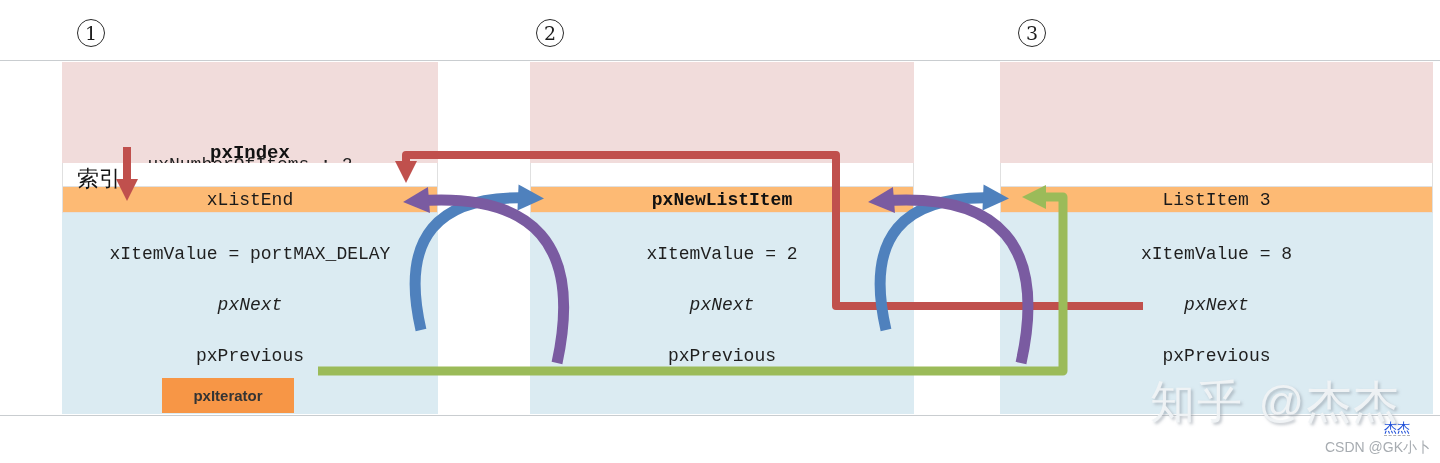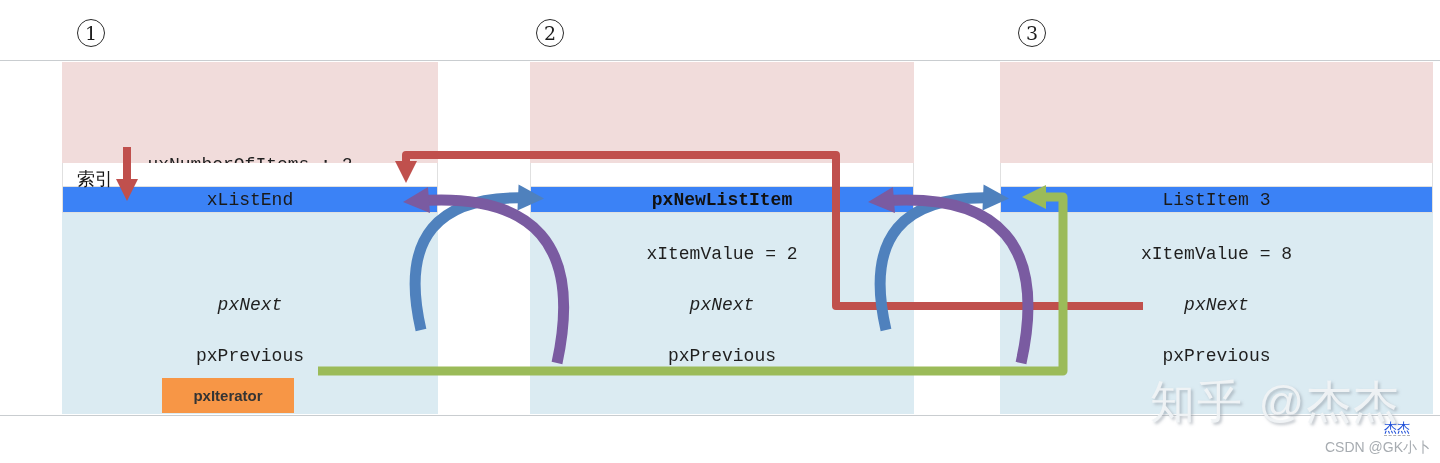--- a/index.html
+++ b/index.html
@@ -19,37 +19,37 @@
     font-family:"DejaVu Serif", serif; font-size:19px; color:#1c1c1c; background:#fff;
   }
 
   
   .tbl { position:absolute; top:62px; height:352px; }
   .hdr { position:absolute; top:0; left:0; right:0; height:101px; background:var(--pink); } 
   .hdr-l2 { position:absolute; top:80px; left:0; right:0; text-align:center;
             font-size:19px; font-weight:bold; color:#111; line-height:22px; }
   .rowA { position:absolute; top:101px; left:0; right:0; height:24px; background:#fff;
           border:1px solid #e0e0e0; border-top:none; box-sizing:border-box; }
-  .rowB { position:absolute; top:125px; left:0; right:0; height:26px; background:#3b82f6;
+  .rowB { position:absolute; top:125px; left:0; right:0; height:26px; background:#fdba74;
           border:1px solid #e0e0e0; border-top:none; box-sizing:border-box;
           display:flex; align-items:center; justify-content:center;
           font-size:18px; color:#1a1a1a; }
   .rowB.bold { font-weight:bold; color:#111; }
   .body { position:absolute; top:151px; left:0; right:0; height:201px; background:var(--lightblue); }
   .bline { position:absolute; left:0; right:0; text-align:center; font-size:18px;
            color:#1f1f1f; line-height:22px; }
   .bline.l1 { top:30px; }
   .bline.l2 { top:81px;font-style:italic; }
   .bline.l3 { top:132px; }
   .iter {
     position:absolute; left:100px; top:165px; width:132px; height:35px; background:var(--orange);
     display:flex; align-items:center; justify-content:center;
     font-family:"Liberation Sans", sans-serif; font-weight:bold; font-size:15px; color:#343434;
   }
-  .side-label { position:absolute; top:107px; left:15px; font-size:18px; color:#141414;
+  .side-label { position:absolute; top:107px; left:15px; font-size:22px; color:#141414;
                 font-family:"Liberation Sans", sans-serif; line-height:20px; }
 
   
   svg.overlay { position:absolute; left:0; top:0; z-index:5; pointer-events:none; }
   .arrow { fill:none; stroke-linejoin:round; stroke-linecap:butt; }
   .stroke-red    { stroke:var(--red); }
   .stroke-green  { stroke:var(--green); }
   .stroke-blue   { stroke:var(--blue); }
   .stroke-purple { stroke:var(--purple); }
   .fill-red    { fill:var(--red); }
@@ -89,26 +89,28 @@
   <div class="step" style="left:536px">
       <span>2</span>
     </div>
   <div class="step" style="left:1018px">
       <span>3</span>
     </div>
 
   <div class="tbl" style="left:62px;width:376px">
     <div class="hdr">
       <div class="bline" style="top:92px;position:absolute">uxNumberOfItems : 2</div>
+      <div class="hdr-l2">pxIndex</div>
     </div>
     <div class="rowA"></div>
     <div class="rowB">
         <span>xListEnd</span>
       </div>
     <div class="body">
+      <div class="bline l1">xItemValue = portMAX_DELAY</div>
       <div class="bline l2">pxNext</div>
       <div class="bline l3">pxPrevious</div>
       <div class="iter">pxIterator</div>
     </div>
     <div class="side-label">索引</div>
   </div>
 
   <div class="tbl" style="left:530px;width:384px">
     <div class="hdr"></div>
     <div class="rowA"></div>

